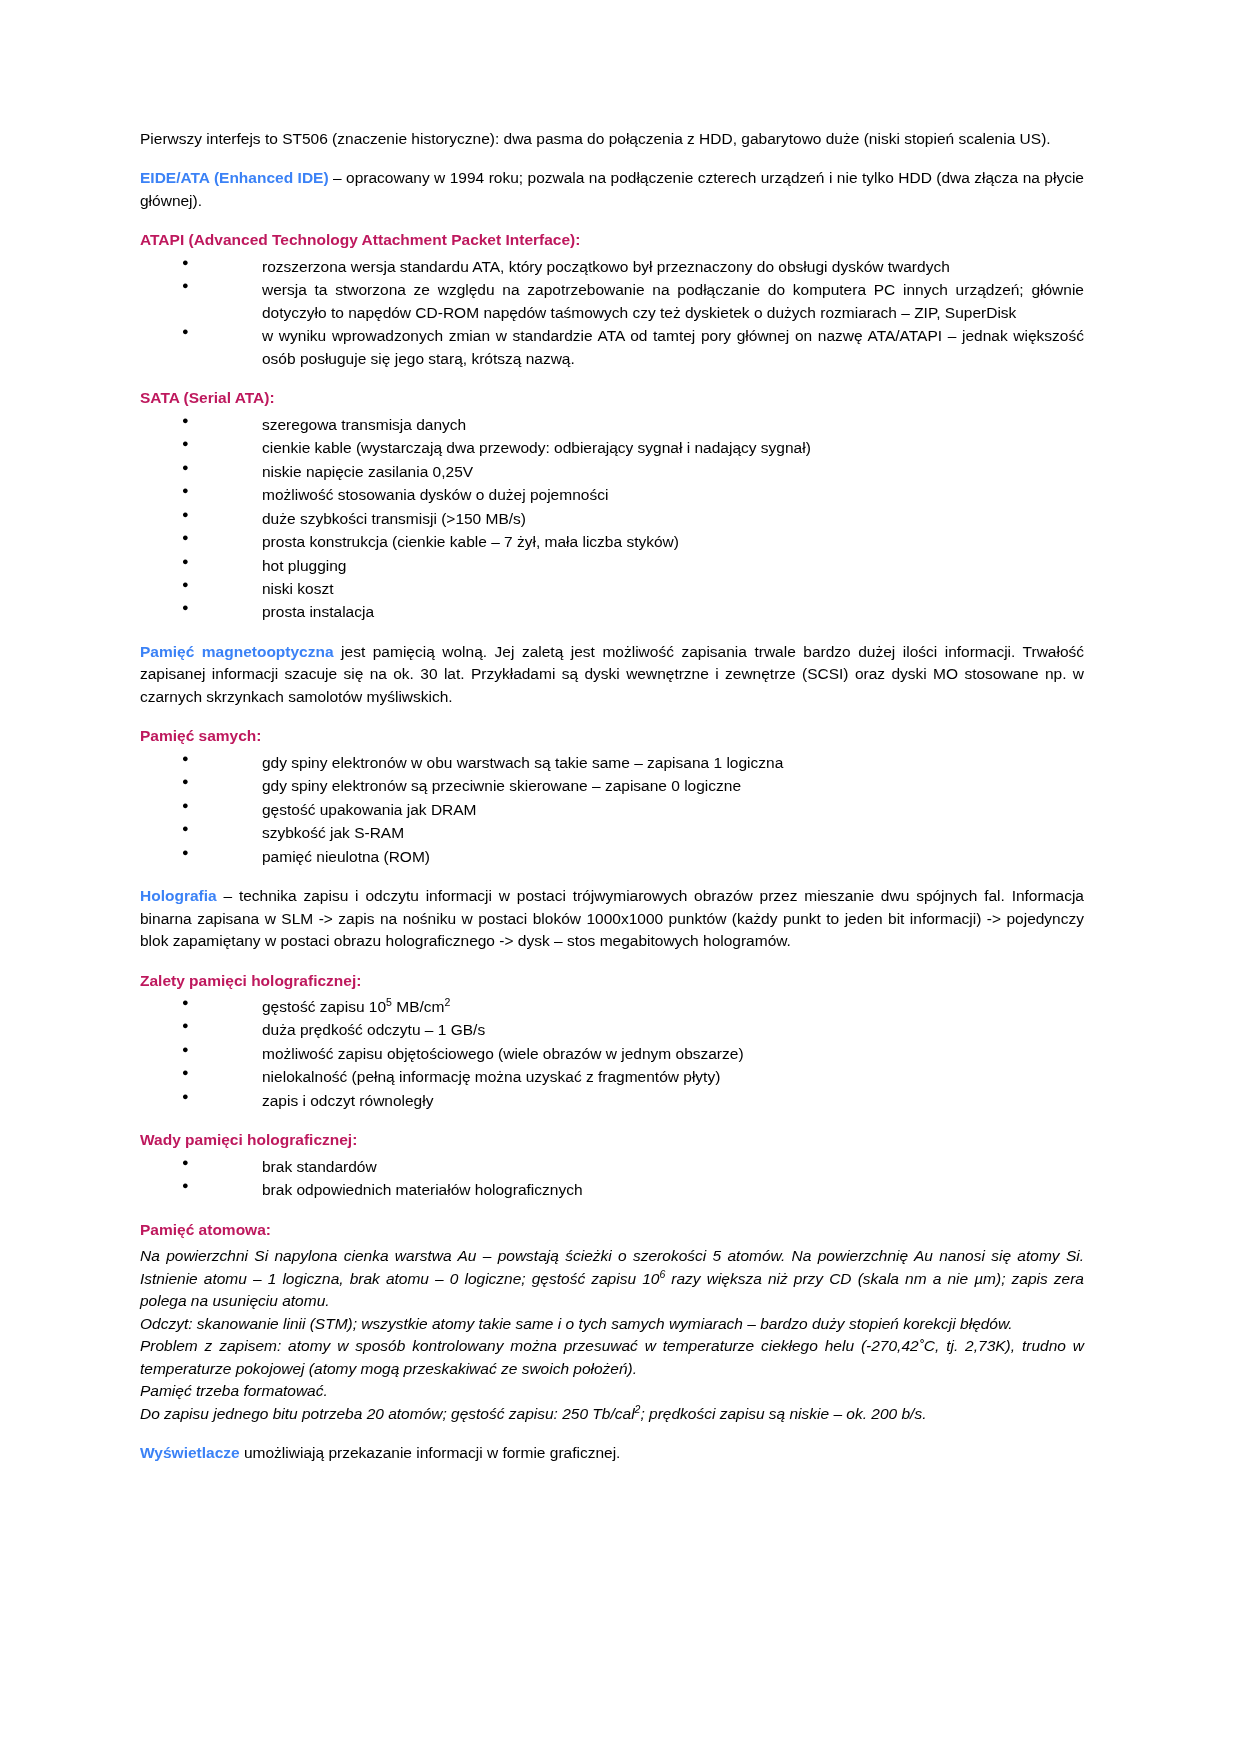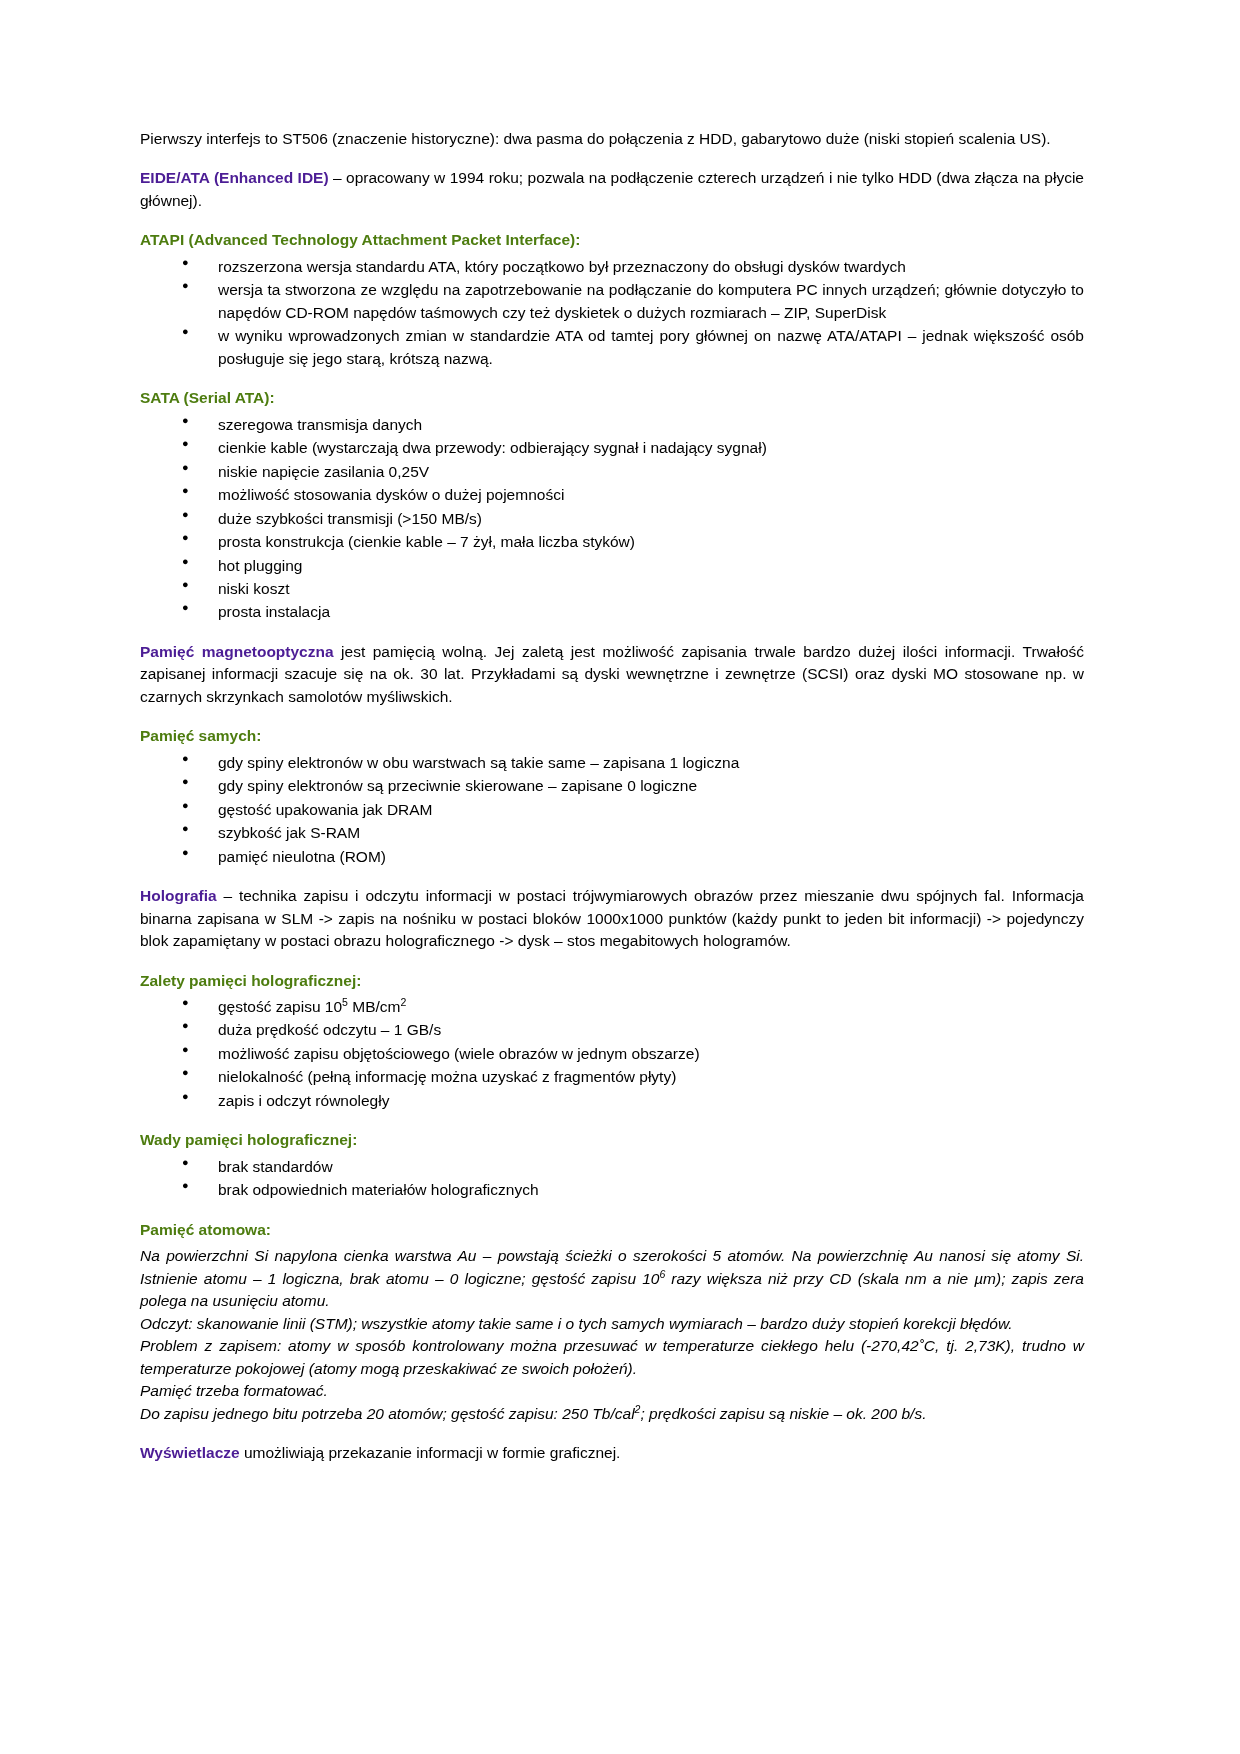--- a/index.html
+++ b/index.html
@@ -21,26 +21,26 @@
   }
   p {
     margin: 0 0 0 0;
     text-align: justify;
   }
   .para {
     margin-bottom: 17px;
     text-align: justify;
   }
   .heading {
-    color: #4d7c0f;
+    color: #be185d;
     font-weight: bold;
     margin-bottom: 4px;
   }
   .inline-red {
-    color: #4c1d95;
+    color: #3b82f6;
     font-weight: bold;
   }
   ul.bullets {
     list-style: none;
     margin: 0 0 17px 0;
     padding: 0;
   }
   ul.bullets li {
     position: relative;
     padding-left: 78px;
@@ -49,20 +49,21 @@
   }
   ul.bullets li::before {
     content: "\25CF";
     position: absolute;
     left: 42px;
     top: -1px;
     font-size: 11px;
   }
   ul.bullets li .txt {
     display: block;
+    margin-left: 44px;
   }
   .block-para {
     margin-bottom: 17px;
     font-style: italic;
   }
   sup {
     font-size: 0.68em;
     vertical-align: super;
     line-height: 0;
   }

